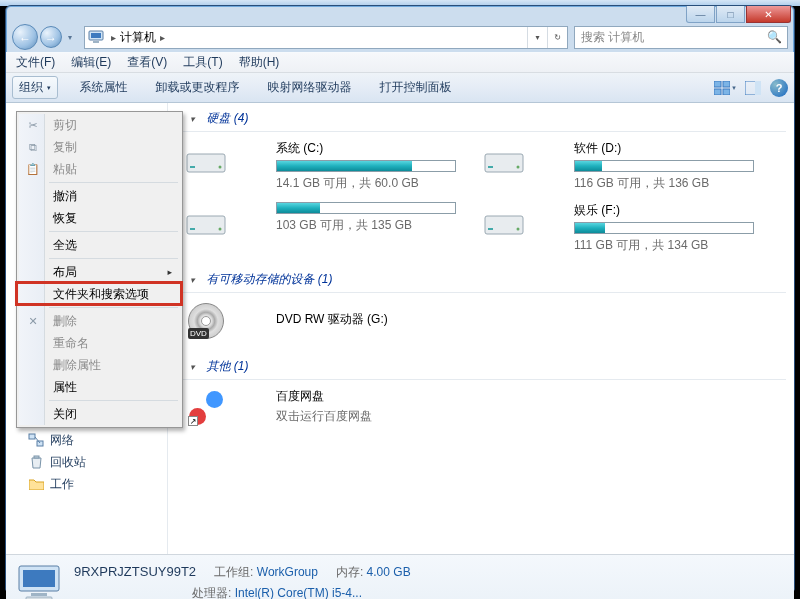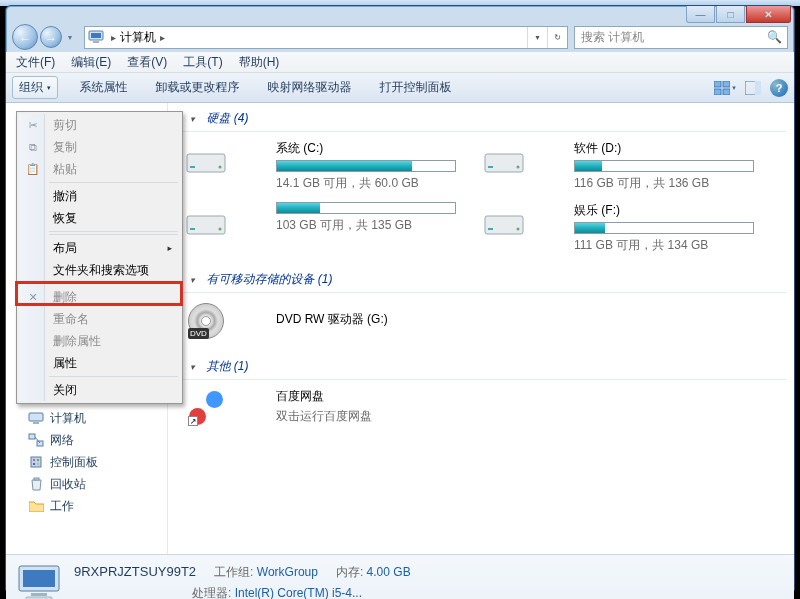--- a/index.html
+++ b/index.html
@@ -192,32 +192,20 @@
             <svg width="16" height="14" viewBox="0 0 16 14">
               <rect x="1" y="1" width="6" height="5" fill="#cfe3f5" stroke="#5a7fa5"></rect>
               <rect x="9" y="8" width="6" height="5" fill="#cfe3f5" stroke="#5a7fa5"></rect>
               <line x1="7" y1="4" x2="12" y2="10" stroke="#5a7fa5"></line>
             </svg>
           </span>
         <span>网络</span>
       </div>
       <div class="sbitem">
         <span class="sicn">
-            <svg width="14" height="14" viewBox="0 0 14 14">
-              <rect x="2" y="2" width="10" height="10" fill="#bcd5ec" stroke="#5a7fa5"></rect>
-              <circle cx="5" cy="5" r="1" fill="#e33"></circle>
-              <circle cx="9" cy="5" r="1" fill="#3a3"></circle>
-              <circle cx="5" cy="9" r="1" fill="#33e"></circle>
-              <circle cx="9" cy="9" r="1" fill="#ea3"></circle>
-            </svg>
-          </span>
-        <span>控制面板</span>
-      </div>
-      <div class="sbitem">
-        <span class="sicn">
             <svg width="13" height="14" viewBox="0 0 13 14">
               <path d="M2 3h9l-1 10H3z" fill="#e8eef3" stroke="#7a94a9"></path>
               <rect x="4" y="1" width="5" height="2" fill="#c5d4e0" stroke="#7a94a9"></rect>
             </svg>
           </span>
         <span>回收站</span>
       </div>
       <div class="sbitem">
         <span class="sicn">
             <svg width="15" height="12" viewBox="0 0 15 12">
@@ -373,20 +361,23 @@
         <span>粘贴</span>
       </div>
     <div class="ddsep"></div>
     <div class="dditem">
         <span>撤消</span>
       </div>
     <div class="dditem">
         <span>恢复</span>
       </div>
     <div class="ddsep"></div>
+    <div class="dditem">
+        <span>全选</span>
+      </div>
     <div class="ddsep"></div>
     <div class="dditem">
         <span>布局</span>
         <span class="sub">▸</span>
       </div>
     <div class="dditem">
         <span>文件夹和搜索选项</span>
       </div>
     <div class="ddsep"></div>
     <div class="dditem disabled">

